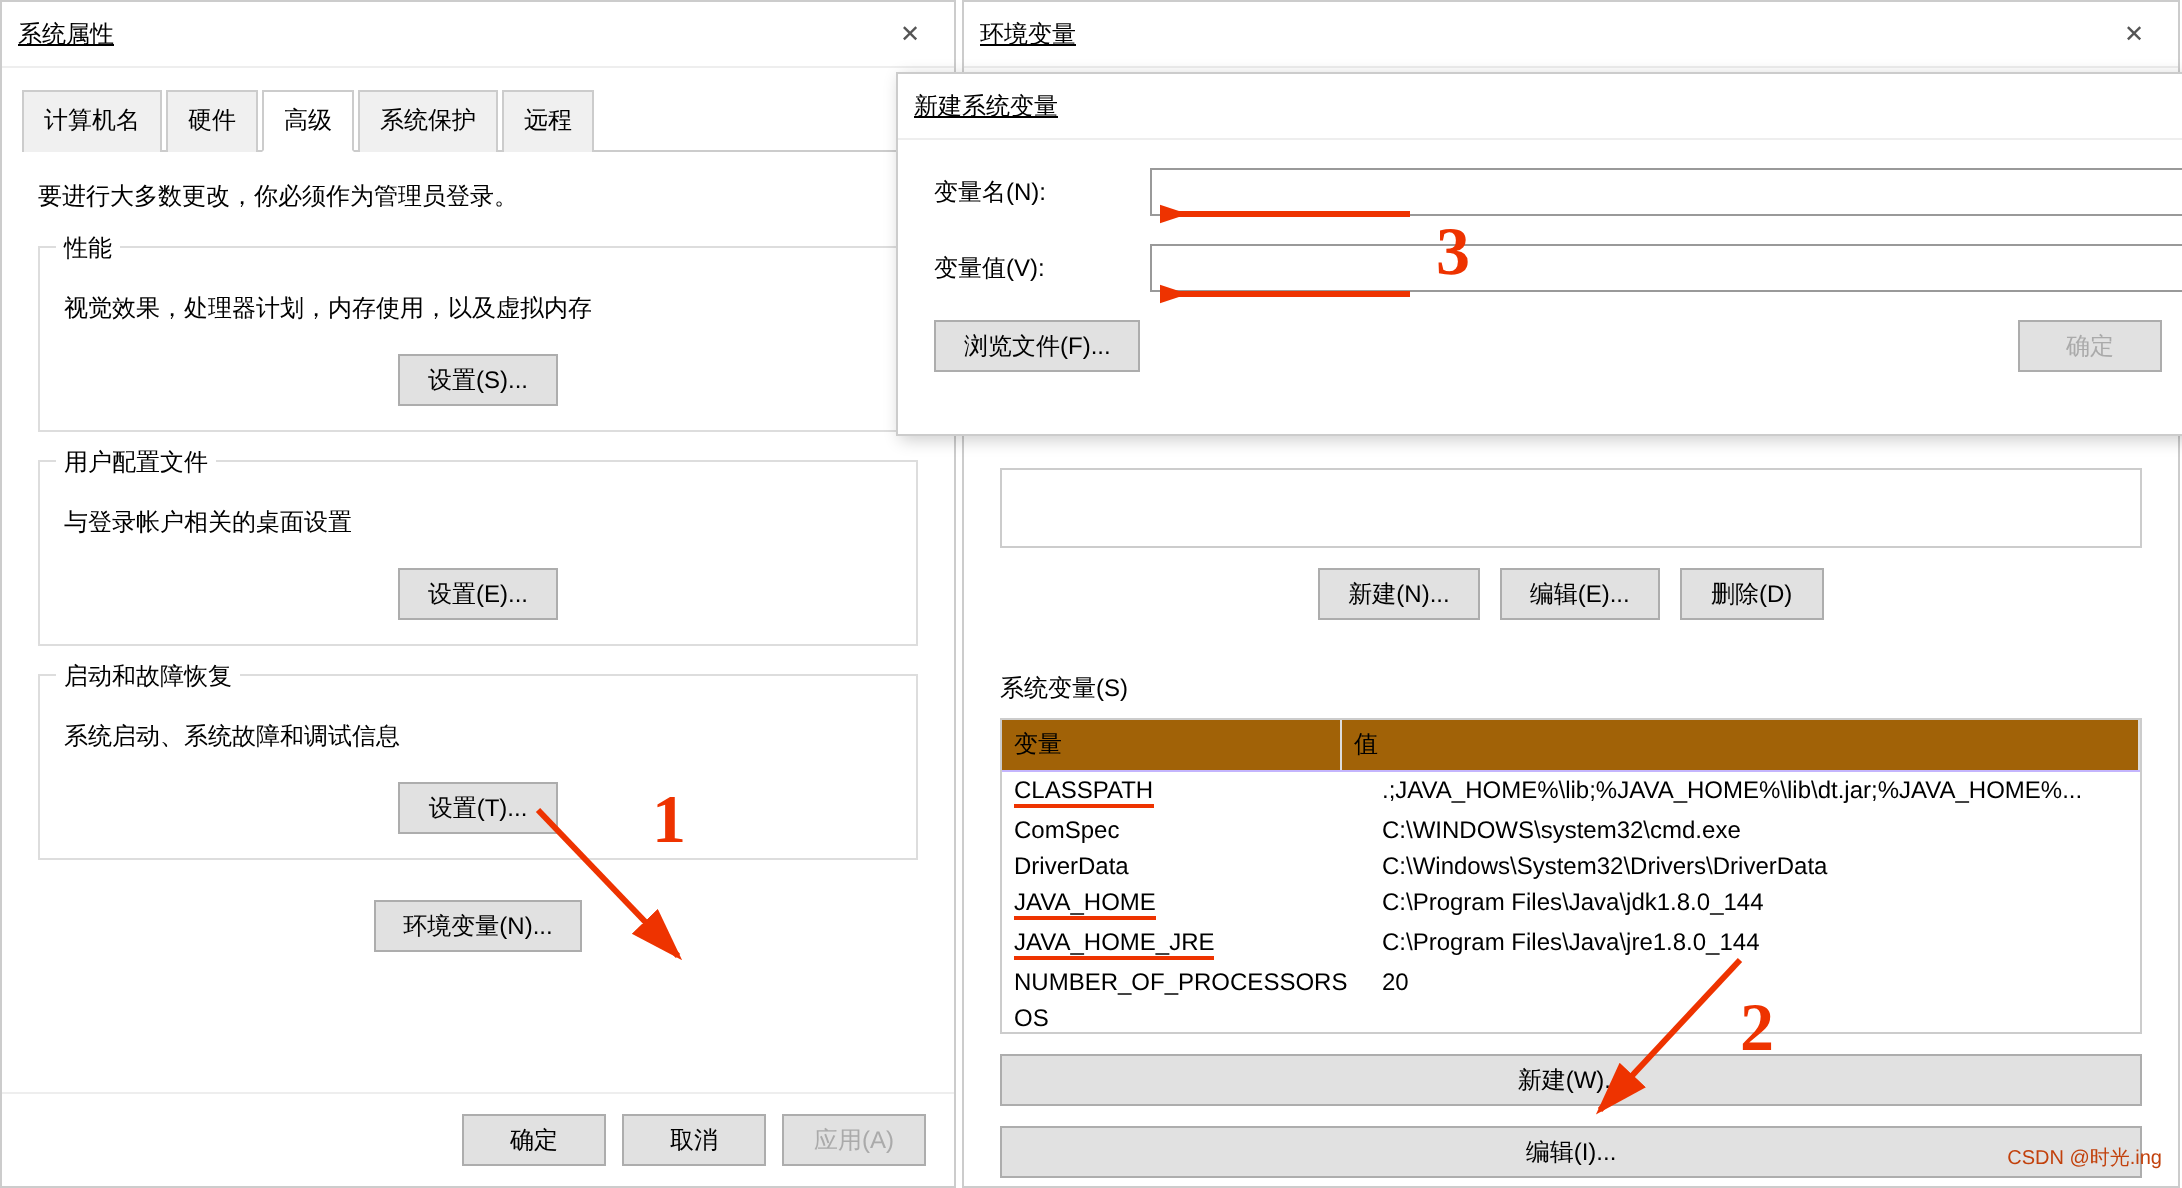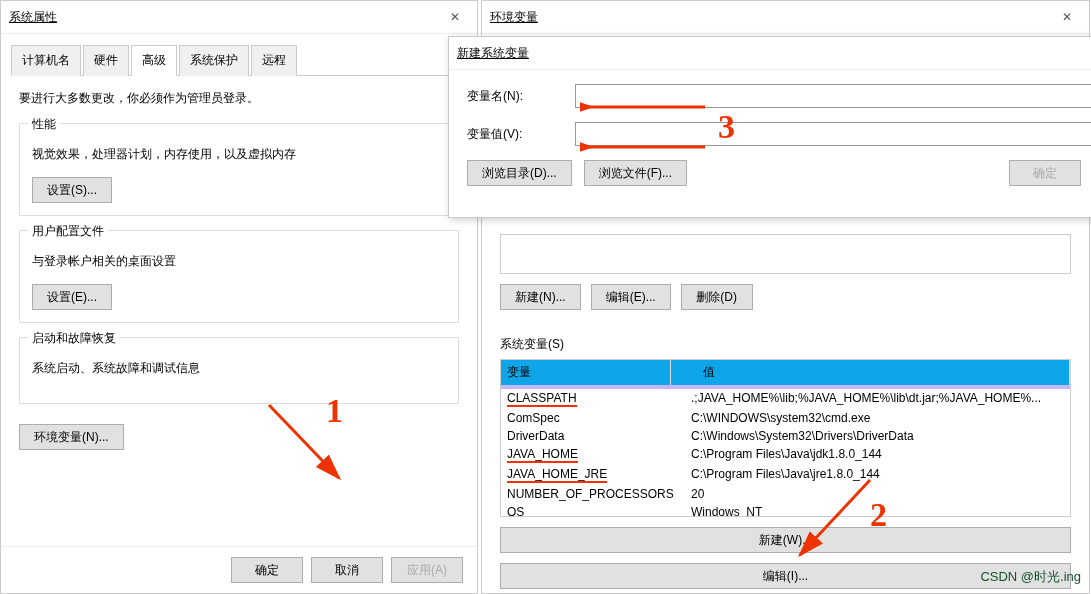--- a/index.html
+++ b/index.html
@@ -11,37 +11,37 @@
 .tabs { display: flex; margin: 10px 10px 0; border-bottom: 1px solid #ccc; }
 .tab { padding: 6px 10px; background: #f0f0f0; border: 1px solid #ccc; border-bottom: none; margin-right: 2px; cursor: pointer; position: relative; top: 1px; }
 .tab.active { background: #fff; border-bottom: 1px solid #fff; }
 .body { padding: 14px 18px; }
 .info-text { margin-bottom: 16px; }
 .groupbox { border: 1px solid #ddd; margin-bottom: 14px; padding: 16px 12px 12px; position: relative; }
 .groupbox .legend { position: absolute; top: -8px; left: 8px; background: #fff; padding: 0 4px; }
 .groupbox .desc { margin: 6px 0 14px; }
 .btn { min-width: 72px; height: 26px; padding: 0 14px; background: #e1e1e1; border: 1px solid #adadad; cursor: pointer; display: inline-flex; align-items: center; justify-content: center; }
 .btn.disabled { color: #aaa; cursor: default; }
-.btnrow { display: flex; justify-content: flex-start; gap: 10px; margin-top: 6px; }
+.btnrow { display: flex; justify-content: center; gap: 10px; margin-top: 6px; }
 .bottom-btnrow { display: flex; justify-content: flex-end; gap: 8px; padding: 10px 14px; border-top: 1px solid #eee; }
 .formrow { display: flex; align-items: center; margin-bottom: 14px; gap: 18px; }
 .formrow .lbl { width: 90px; }
 .formrow input { flex: 1; height: 24px; border: 1px solid #999; padding: 0 4px; }
 .table-wrap { border: 1px solid #ccc; height: 158px; overflow-y: scroll; overflow-x: hidden; }
-.table-head { display: flex; background: #0ea5e9; border-bottom: 4px solid #c4b5fd; gap: 26px; }
+.table-head { display: flex; background: #a16207; border-bottom: 1px solid #c4b5fd; }
 .table-head .th { padding: 4px 6px; border-right: 1px solid #ddd; }
 .th1 { width: 170px; } .th2 { flex: 1; }
 .tr { display: flex; padding: 2px 0; }
 .tr .td1 { width: 190px; padding-left: 6px; }
 .tr .td2 { flex: 1; white-space: nowrap; overflow: hidden; text-overflow: ellipsis; }
 .underline-red { border-bottom: 2px solid #e30; display: inline-block; }
 .section-label { margin-bottom: 6px; }
 .arrow { position: absolute; pointer-events: none; }
 .annot { position: absolute; color: #e30; font-size: 34px; font-weight: bold; font-family: "Comic Sans MS", cursive; pointer-events: none; }
-.watermark { position: absolute; right: 10px; bottom: 8px; color: #14532d; font-size: 13px; }
+.watermark { position: absolute; right: 10px; bottom: 8px; color: #c2410c; font-size: 10px; }
 </style>
 </head>
 <body>
 
 <div class="window" style="left:0;top:0;width:478px;height:594px;">
   <div class="titlebar">
     <span class="title">系统属性</span>
     <div class="close-btn">✕</div>
   </div>
   <div class="tabs">
@@ -66,20 +66,23 @@
       <span class="legend">用户配置文件</span>
       <div class="desc">与登录帐户相关的桌面设置</div>
       <div class="btnrow">
           <button class="btn">设置(E)...</button>
         </div>
     </div>
 
     <div class="groupbox" style="margin-bottom:20px;">
       <span class="legend">启动和故障恢复</span>
       <div class="desc">系统启动、系统故障和调试信息</div>
+      <div class="btnrow">
+          <button class="btn">设置(T)...</button>
+        </div>
     </div>
 
     <div class="btnrow">
         <button class="btn">环境变量(N)...</button>
       </div>
   </div>
   <div class="bottom-btnrow" style="position:absolute;bottom:0;left:0;right:0;">
     <button class="btn">确定</button>
     <button class="btn">取消</button>
     <button class="btn disabled">应用(A)</button>
@@ -126,21 +129,20 @@
           <div class="tr">
             <div class="td1"><span class="underline-red">JAVA_HOME_JRE</span></div>
             <div class="td2">C:\Program Files\Java\jre1.8.0_144</div>
           </div>
           <div class="tr">
             <div class="td1">NUMBER_OF_PROCESSORS</div>
             <div class="td2">20</div>
           </div>
           <div class="tr">
             <div class="td1">OS</div>
-            <div class="td2">Windows_NT</div>
           </div>
         </div>
     </div>
     <div class="btnrow" style="margin-top:10px;flex-direction:column;">
       <button class="btn">新建(W)...</button>
       <button class="btn">编辑(I)...</button>
       <button class="btn">删除(L)</button>
     </div>
   </div>
 </div>
@@ -153,21 +155,20 @@
   <div class="body">
     <div class="formrow">
       <span class="lbl">变量名(N):</span>
       <input type="text" value="" style="">
     </div>
     <div class="formrow">
       <span class="lbl">变量值(V):</span>
       <input type="text" value="" style="">
     </div>
     <div style="display:flex;gap:12px;">
-      <button class="btn">浏览目录(D)...</button>
       <button class="btn">浏览文件(F)...</button>
       <div style="flex:1"></div>
       <button class="btn disabled">确定</button>
       <button class="btn">取消</button>
     </div>
   </div>
 </div>
 
 <svg class="arrow" style="left:254px;top:400px;width:100px;height:90px;">
   <defs>

